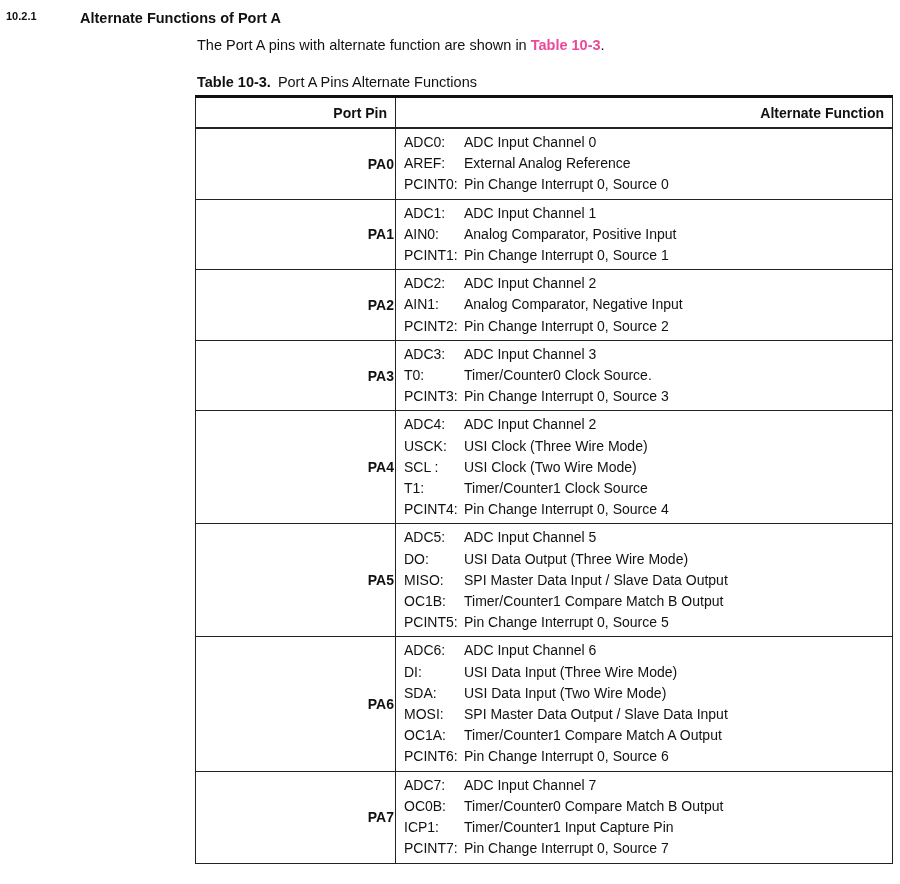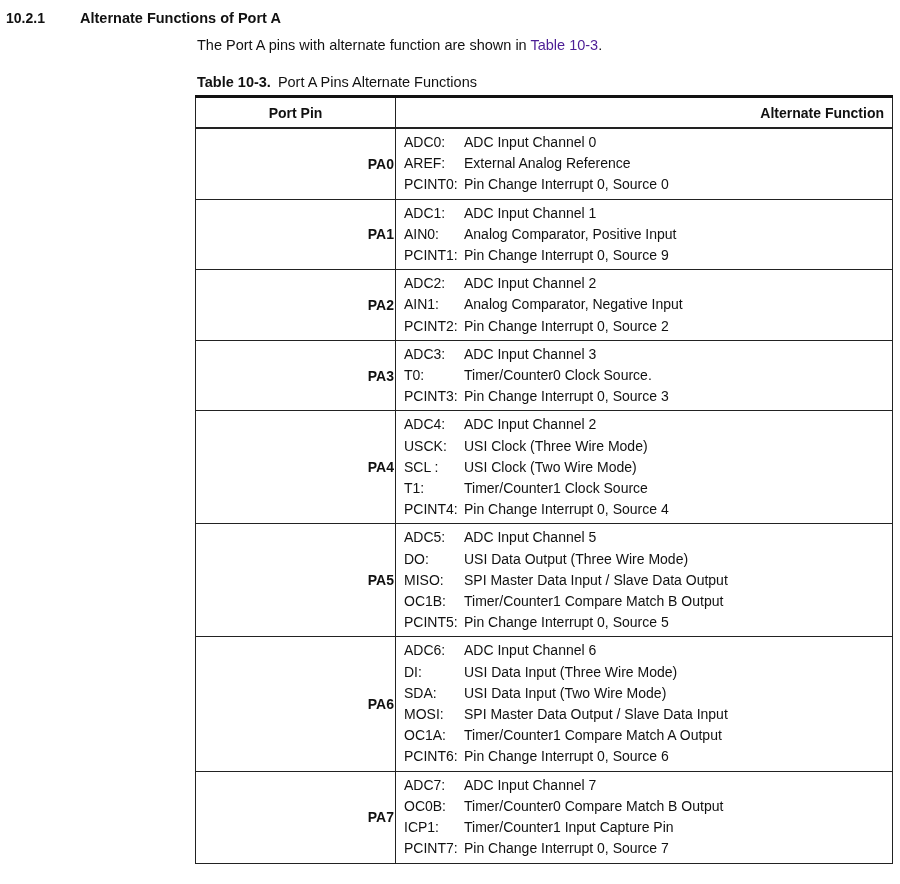--- a/index.html
+++ b/index.html
@@ -1,29 +1,29 @@
 <!DOCTYPE html>
 <html><head>
 <meta charset="utf-8">
 <style>
   html, body { margin:0; padding:0; background:#ffffff; }
   body { width:900px; height:884px; position:relative; overflow:hidden;
          font-family:"Liberation Sans", sans-serif; color:#111; }
-  .sec-num { position:absolute; left:6px; top:10px; font-size:14px; font-weight:bold; }
+  .sec-num { position:absolute; left:6px; top:10px; font-size:11px; font-weight:bold; }
   .sec-title { position:absolute; left:80px; top:10px; font-size:14.5px; font-weight:bold;text-align:center; }
   .intro { position:absolute; left:197px; top:37px; font-size:14.5px; }
-  .intro .link { color:#4c1d95; }
+  .intro .link { color:#ec4899;font-weight:bold; }
   .caption { position:absolute; left:197px; top:74px; font-size:14.5px; }
   .caption .cap-num { font-weight:bold; margin-right:7px; }
   table.pins { position:absolute; left:195px; top:95px; width:698px; border-collapse:collapse;
                font-size:14px; }
   table.pins th, table.pins td { border:1px solid #222; }
   table.pins thead tr { border-top:3px solid #111; }
   table.pins th { font-weight:bold; height:29px; text-align:right; padding:0 8px; }
-  table.pins th.col-pin { width:183px; text-align:center; }
+  table.pins th.col-pin { width:183px; }
   table.pins thead th { border-bottom:2px solid #222; }
   td.pin { text-align:right; vertical-align:middle;font-weight:bold; }
   td.func { padding:3px 8px 3px 8px; vertical-align:top; }
   .fline { display:flex; line-height:21.2px; white-space:nowrap; }
   .fsig { width:60px; flex:none; }
   .fdesc { }
 </style>
 </head>
 <body>
 
@@ -63,21 +63,21 @@
           <div class="fline">
             <span class="fsig">ADC1:</span>
             <span class="fdesc">ADC Input Channel 1</span>
           </div>
           <div class="fline">
             <span class="fsig">AIN0:</span>
             <span class="fdesc">Analog Comparator, Positive Input</span>
           </div>
           <div class="fline">
             <span class="fsig">PCINT1:</span>
-            <span class="fdesc">Pin Change Interrupt 0, Source 9</span>
+            <span class="fdesc">Pin Change Interrupt 0, Source 1</span>
           </div>
         </td>
       </tr>
       <tr>
         <td class="pin">PA2</td>
         <td class="func">
           <div class="fline">
             <span class="fsig">ADC2:</span>
             <span class="fdesc">ADC Input Channel 2</span>
           </div>

